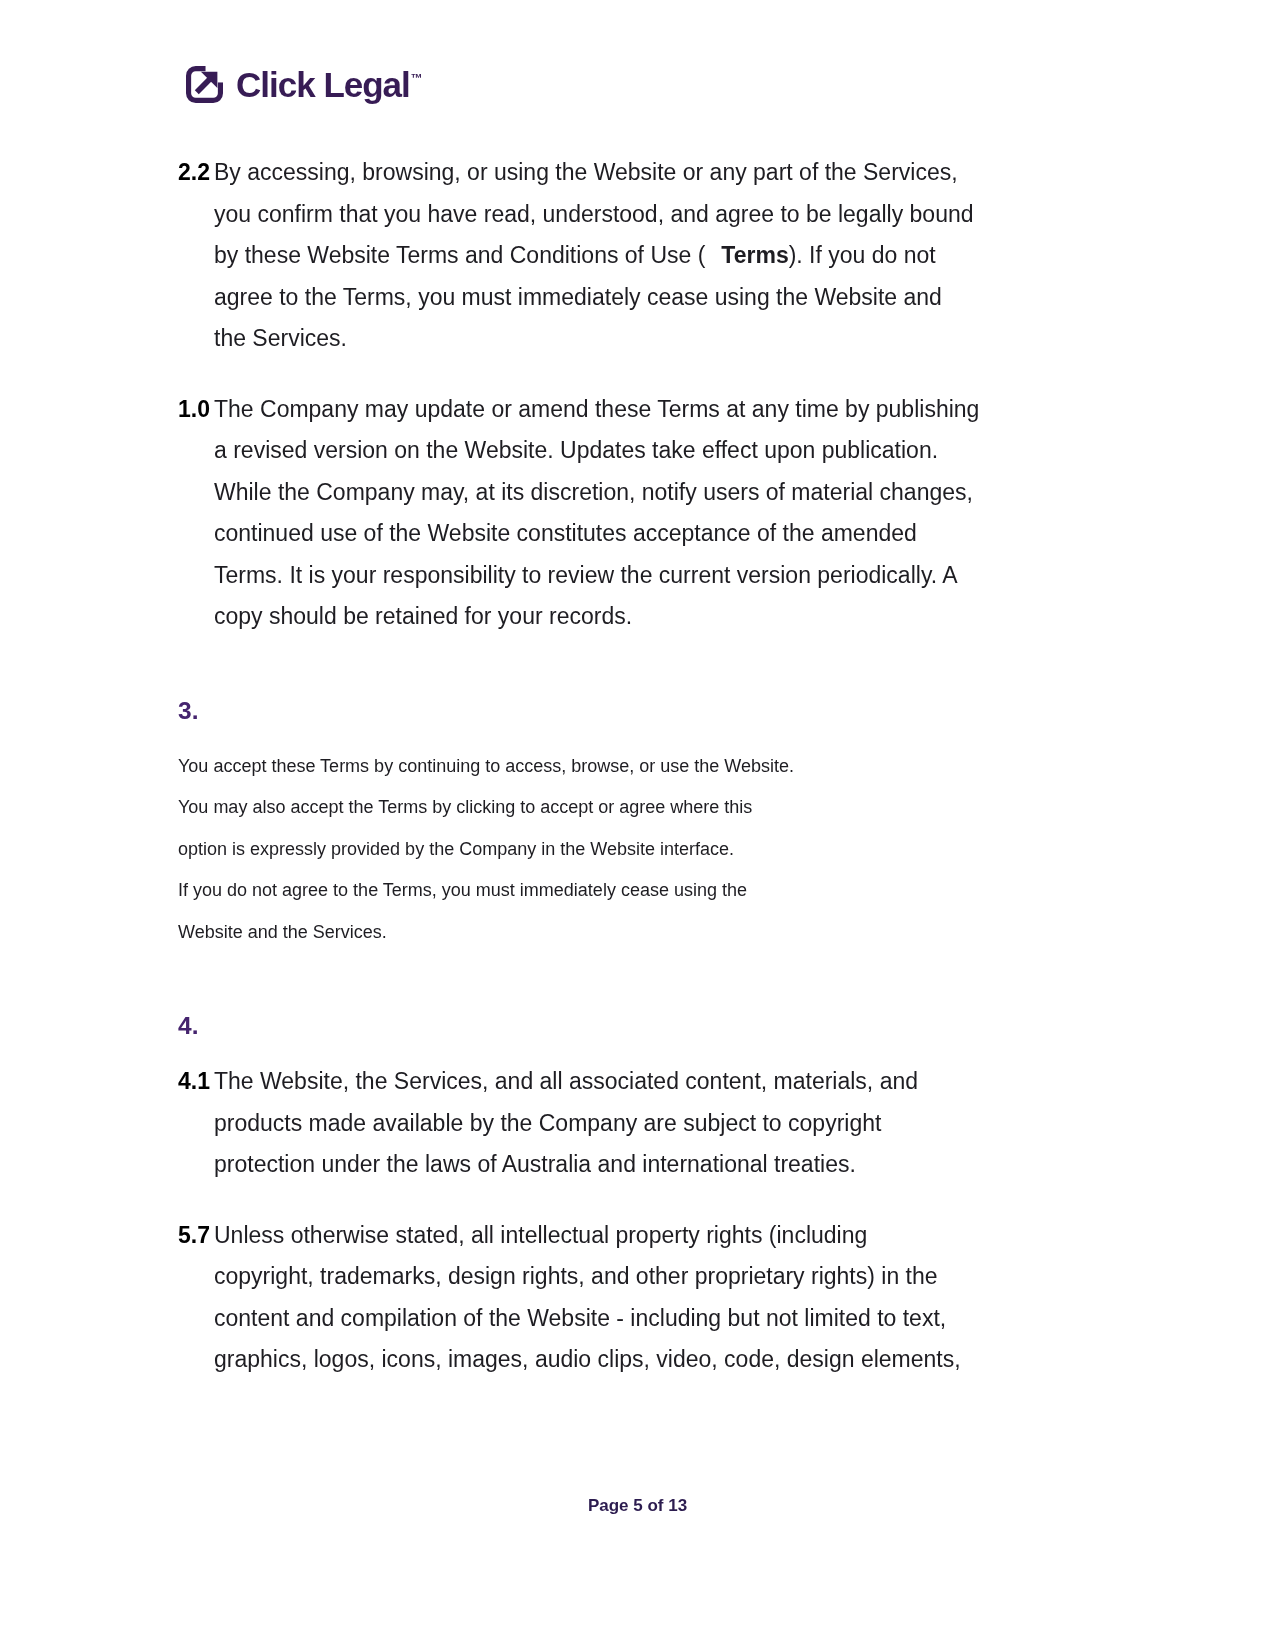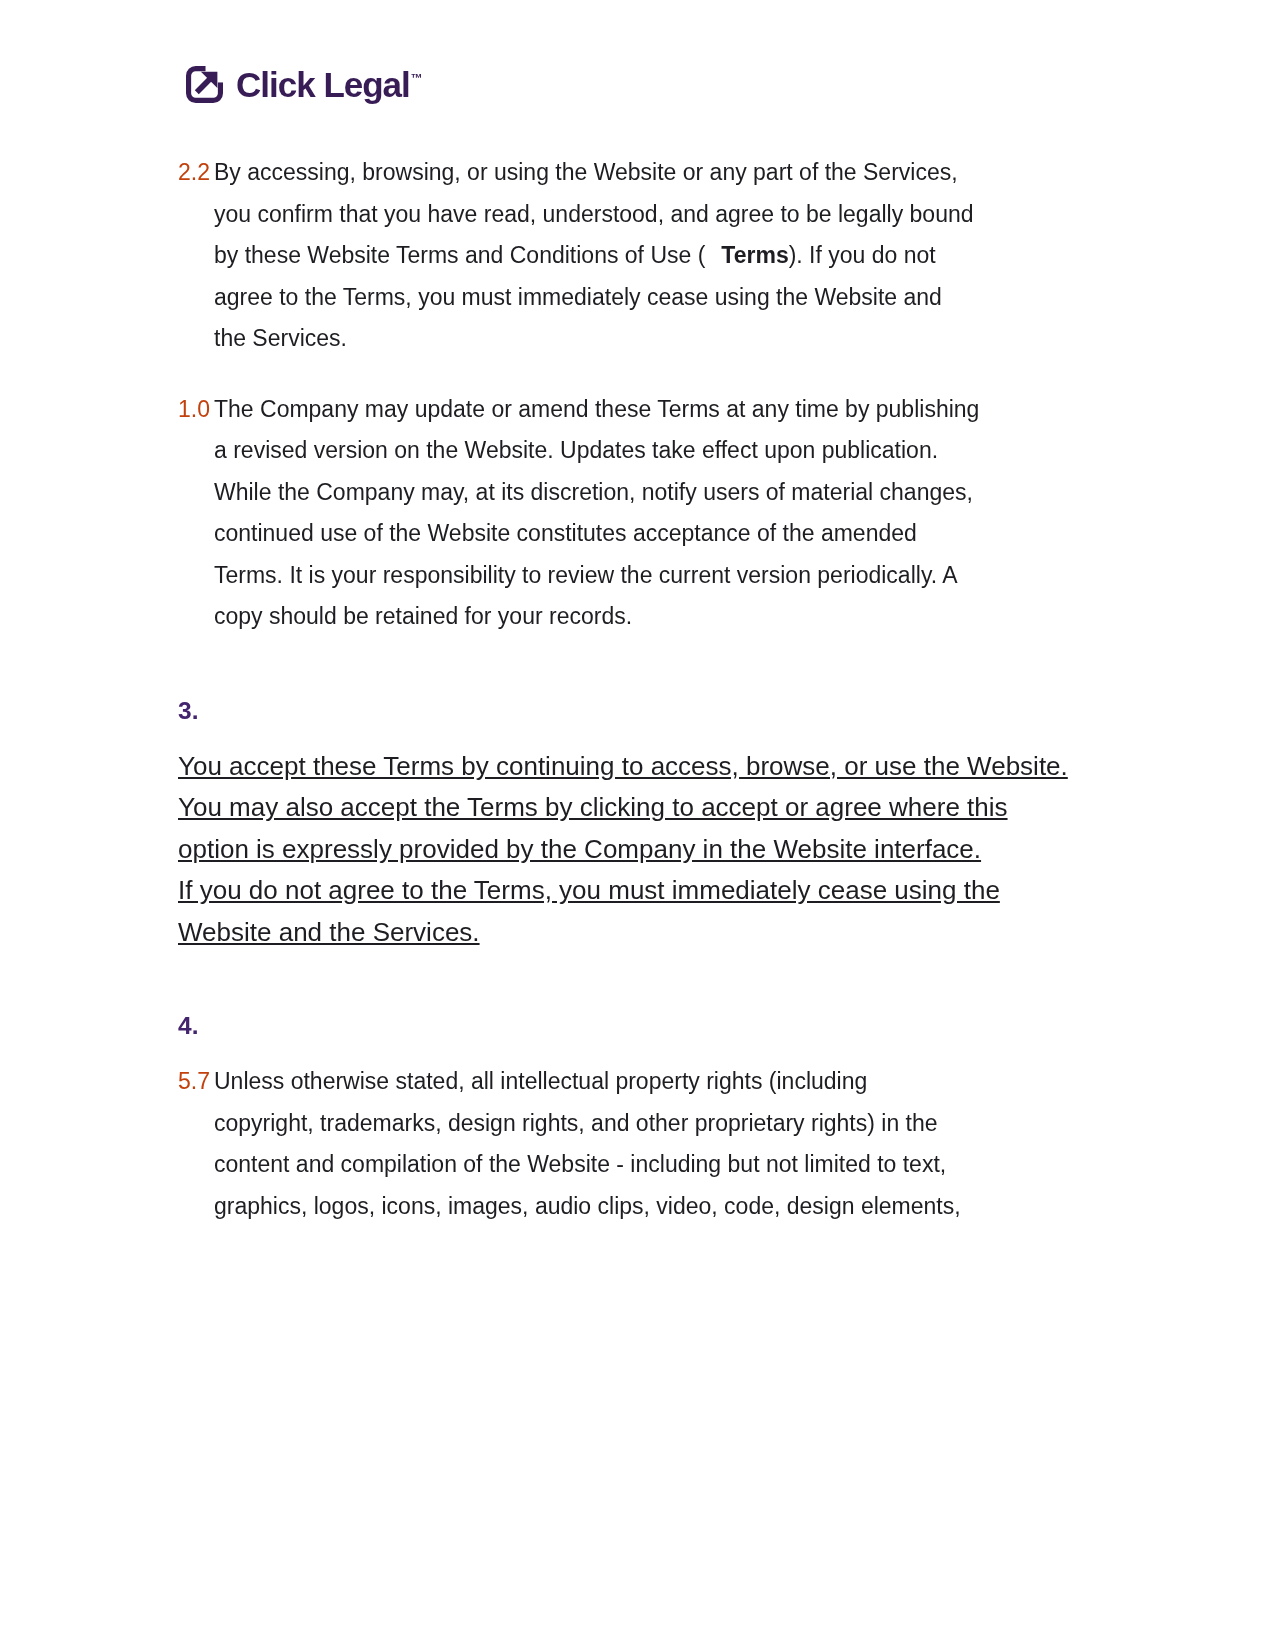--- a/index.html
+++ b/index.html
@@ -53,30 +53,30 @@
     line-height: 41.5px;
     white-space: pre-line;
     margin: 0 0 29px 0;
     color: #1e1d22;
   }
   .clause .num {
     position: absolute;
     left: 0;
     top: 0;
     width: 36px;
-    color: #c2410c;
+    color: #000000;
     white-space: nowrap;
+    font-weight: bold;
   }
   .para {
-    font-size: 26px;
+    font-size: 18px;
     line-height: 41.5px;
     white-space: pre-line;
     margin: 0 0 29px 0;
     color: #1e1d22;
-    text-decoration: underline;
   }
   .sec-heading {
     display: flex;
     font-size: 24.5px;
     font-weight: bold;
     color: #45246e;
     line-height: 34px;
     margin: 56px 0 18px 0;
   }
   .sec-heading .num { width: 37px; flex: 0 0 37px; }
@@ -126,20 +126,26 @@
         <span class="num">3.</span>
       </div>
       <div class="para">You accept these Terms by continuing to access, browse, or use the Website.
 You may also accept the Terms by clicking to accept or agree where this
 option is expressly provided by the Company in the Website interface.
 If you do not agree to the Terms, you must immediately cease using the
 Website and the Services.</div>
       <div class="sec-heading">
         <span class="num">4.</span>
       </div>
+      <div class="clause"><span class="num">4.1</span>The Website, the Services, and all associated content, materials, and
+products made available by the Company are subject to copyright
+protection under the laws of Australia and international treaties.</div>
       <div class="clause"><span class="num">5.7</span>Unless otherwise stated, all intellectual property rights (including
 copyright, trademarks, design rights, and other proprietary rights) in the
 content and compilation of the Website - including but not limited to text,
 graphics, logos, icons, images, audio clips, video, code, design elements,</div>
     </main>
 
+  <div class="page-footer">
+    <span>Page 5 of 13</span>
+  </div>
 
 </div>
 
 </body></html>

